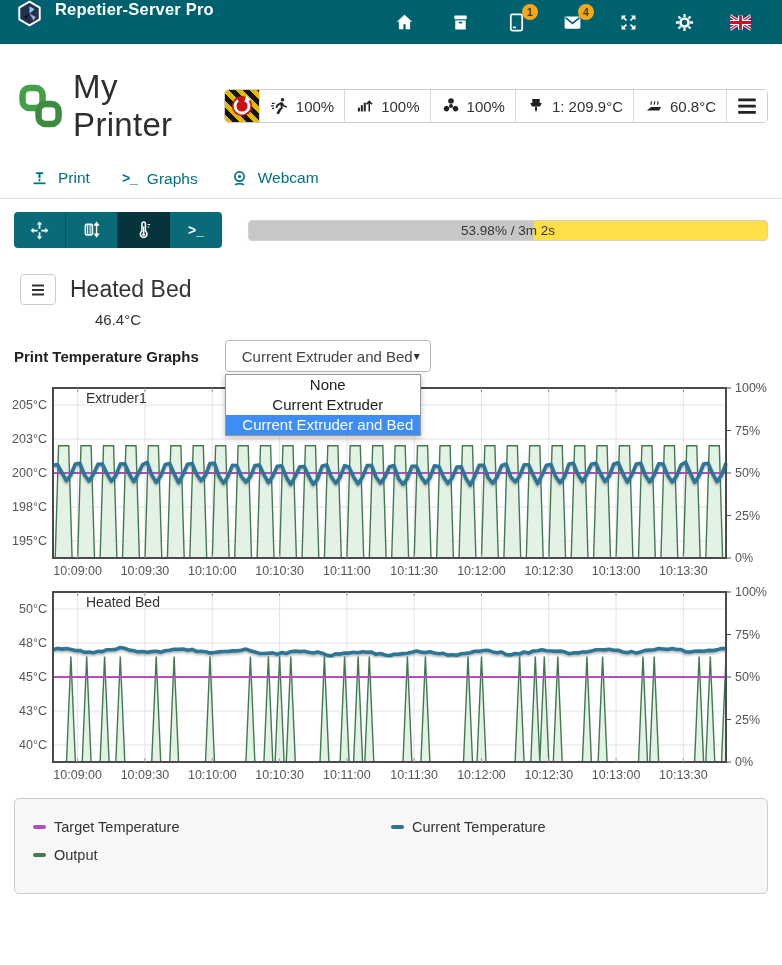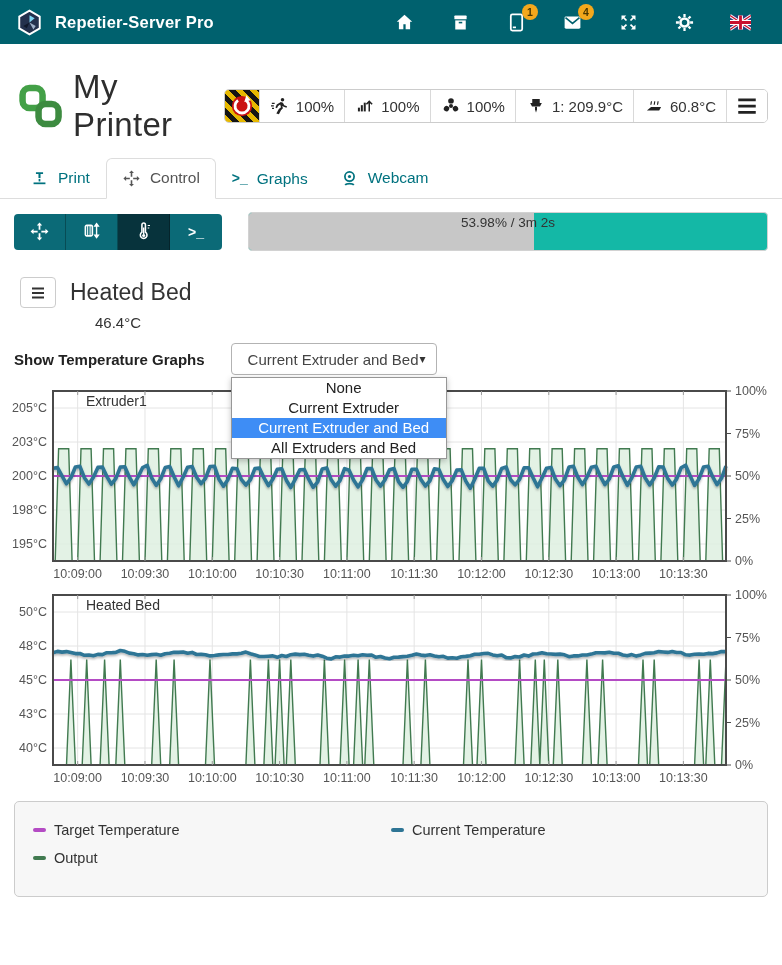--- a/index.html
+++ b/index.html
@@ -3,21 +3,21 @@
 <meta charset="utf-8">
 <style>
   * { box-sizing: border-box; margin: 0; padding: 0; }
   html,body { background:#fff; }
   body {
     width: 782px; height: 965px; overflow: hidden;
     font-family: "Liberation Sans", sans-serif; color:#333;
     position: relative;
   }
   
-  .navbar { height:44px; background:#00616e; display:flex; align-items:center; padding:0 16px; }
+  .navbar { height:44px; background:#00616e; display:flex; padding:0 16px; }
   .nav-logo { width:27px; height:27px; flex:0 0 auto; }
   .nav-title { color:#fff; font-size:16.5px; font-weight:bold; margin-left:12px; letter-spacing:.2px; }
   .nav-icons { margin-left:auto; display:flex; align-items:center; gap:33px; padding-right:14px; }
   .nav-ic { position:relative; width:23px; height:23px; display:inline-flex; align-items:center; justify-content:center; cursor:pointer; }
   .nav-ic svg { width:21px; height:21px; }
   .badge { position:absolute; top:-7px; right:-10px; min-width:16px; height:16px; border-radius:8px;
            background:#f3a81c; color:#493700; font-size:10.5px; font-weight:bold; line-height:16px; text-align:center; padding:0 3px; }
   
   .phead { display:flex; align-items:center; padding:24px 14px 8px 14px; }
   .link-ic { width:54px; height:48px; }
@@ -36,39 +36,39 @@
   .tab .txt-ic { font-weight:bold; font-size:14px; }
   .tab.active { background:#fff; color:#555; border-color:#ddd; border-bottom-color:#fff; }
   
   .ctl-row { display:flex; align-items:center; gap:26px; padding:13px 14px 12px 14px; }
   .btn-group { display:flex; border-radius:4px; overflow:hidden; }
   .tbtn { width:52px; height:36px; background:#0b6a77; border:none; border-right:1px solid rgba(0,0,0,.28); display:flex; align-items:center; justify-content:center; cursor:pointer; color:#fff; }
   .tbtn:last-child { border-right:none; }
   .tbtn svg { width:21px; height:21px; }
   .tbtn.active { background:#07333c; }
   .tbtn .txt-ic { color:#fff; font-weight:bold; font-size:14px; }
-  .progress { position:relative; flex:1; height:39px; background:#14b8a6; border:1px solid #d2d2d2; border-radius:4px; overflow:hidden; }
+  .progress { position:relative; flex:1; height:21px; background:#fde047; border:1px solid #d2d2d2; border-radius:4px; overflow:hidden; }
   .progress .fill { height:100%; background:#c7c7c7; }
   .progress .ptext { position:absolute; inset:0; text-align:center; line-height:19px; font-size:13.5px; color:#333; }
   
   .gauges { display:flex; gap:30px; padding:14px 14px 2px 20px; }
   .gauge-card { width:196px; }
   .gauge-head { display:flex; align-items:center; gap:14px; }
   .mini-menu { width:36px; height:31px; background:#fff; border:1px solid #ccc; border-radius:4px; display:flex; align-items:center; justify-content:center; cursor:pointer; }
   .mini-menu svg { width:14px; height:12px; }
   .gauge-title { font-size:23px; color:#333; }
   .gauge-svg-wrap { margin-top:8px; text-align:center; }
   .gauge-current { text-align:center; font-size:15px; color:#333; margin-top:6px; }
   
   .sel-row { display:flex; align-items:center; padding:10px 14px 8px 14px; position:relative; z-index:30; }
   .sel-label { font-weight:bold; font-size:15px; color:#222; }
   .select-wrap { position:relative; margin-left:26px;text-align:center; }
   .select-box { width:206px; height:32px; border:1px solid #b3b3b3; border-radius:4px; background:#fff; display:flex; align-items:center; padding:0 10px 0 16px; font-size:15px; color:#444; cursor:pointer; }
   .select-box .caret { margin-left:auto; font-size:12px; color:#333; }
-  .select-menu { position:absolute; left:0; top:calc(100% + 2px); width:216px; background:#fff; border:1px solid #979797; box-shadow:0 2px 6px rgba(0,0,0,.25); }
+  .select-menu { position:absolute; left:0; top:calc(100% + 2px); width:196px; background:#fff; border:1px solid #979797; box-shadow:0 2px 6px rgba(0,0,0,.25); }
   .select-menu .opt { padding:1px 6px 1px 16px; font-size:15px; line-height:18px; color:#222; cursor:pointer; white-space:nowrap; }
   .select-menu .opt.sel { background:#3e8df5; color:#fff; }
   
   .chart-wrap { padding:0; margin-top:2px; }
   svg.chart { display:block; }
   .tick { font:12.5px "Liberation Sans", sans-serif; fill:#555; }
   .ctitle { font:14px "Liberation Sans", sans-serif; fill:#333; }
   
   .legend { margin:10px 14px 0 14px; border:1px solid #ccc; border-radius:5px; background:#f7f7f7; padding:20px 18px 30px 18px;
             display:grid; grid-template-columns:1fr 1fr; row-gap:12px; }
@@ -204,26 +204,20 @@
 
 <div class="tabs">
   <div class="tab">
     <svg viewBox="0 0 24 24" fill="currentColor">
       <path d="M7.5 4h9v2.4h-3.2v5h-2.6v-5H7.5z"></path>
         <path d="M10.9 12.5h2.2v3.2h-2.2z"></path>
         <rect x="4.5" y="17" width="15" height="2.2"></rect>
     </svg>
     <span>Print</span>
   </div>
-  <div class="tab active">
-    <svg viewBox="0 0 24 24" fill="currentColor">
-      <path d="M12 1.8l3.1 3.4h-2.1v4.7h-2V5.2H8.9zM12 22.2l-3.1-3.4h2.1v-4.7h2v4.7h2.1zM1.8 12l3.4-3.1v2.1h4.7v2H5.2v2.1zM22.2 12l-3.4 3.1v-2.1h-4.7v-2h4.7V8.9z"></path>
-    </svg>
-    <span>Control</span>
-  </div>
   <div class="tab">
     <span class="txt-ic">&gt;_</span>
     <span>Graphs</span>
   </div>
   <div class="tab">
     <svg viewBox="0 0 24 24" fill="none" stroke="currentColor">
       <circle cx="12" cy="9.5" r="5.8" stroke-width="2.2"></circle>
         <circle cx="12" cy="9.5" r="2" fill="currentColor" stroke="none"></circle>
       <path d="M6.5 20c1.8-2.2 9.2-2.2 11 0" stroke-width="2.2"></path>
     </svg>
@@ -273,31 +267,30 @@
             <rect x="1" y="9.5" width="12" height="2" fill="#333"></rect>
         </svg>
       </button>
       <span class="gauge-title">Heated Bed</span>
     </div>
     <div class="gauge-current">46.4°C</div>
   </div>
 </div>
 
 <div class="sel-row">
-  <span class="sel-label">Show Temperature Graphs</span>
+  <span class="sel-label">Print Temperature Graphs</span>
   <div class="select-wrap">
     <div class="select-box">
       <span>Current Extruder and Bed</span>
       <span class="caret">▾</span>
     </div>
     <div class="select-menu">
         <div class="opt">None</div>
         <div class="opt">Current Extruder</div>
         <div class="opt sel">Current Extruder and Bed</div>
-        <div class="opt">All Extruders and Bed</div>
       </div>
   </div>
 </div>
 
 <div class="chart-wrap">
   <svg class="chart" width="782" height="202" viewBox="0 0 782 202">
       <defs>
         <filter id="sh7" x="-20%" y="-20%" width="140%" height="140%">
           <feDropShadow dx="0" dy="1.6" stdDeviation="1" flood-color="#000" flood-opacity="0.3"></feDropShadow>
         </filter>

